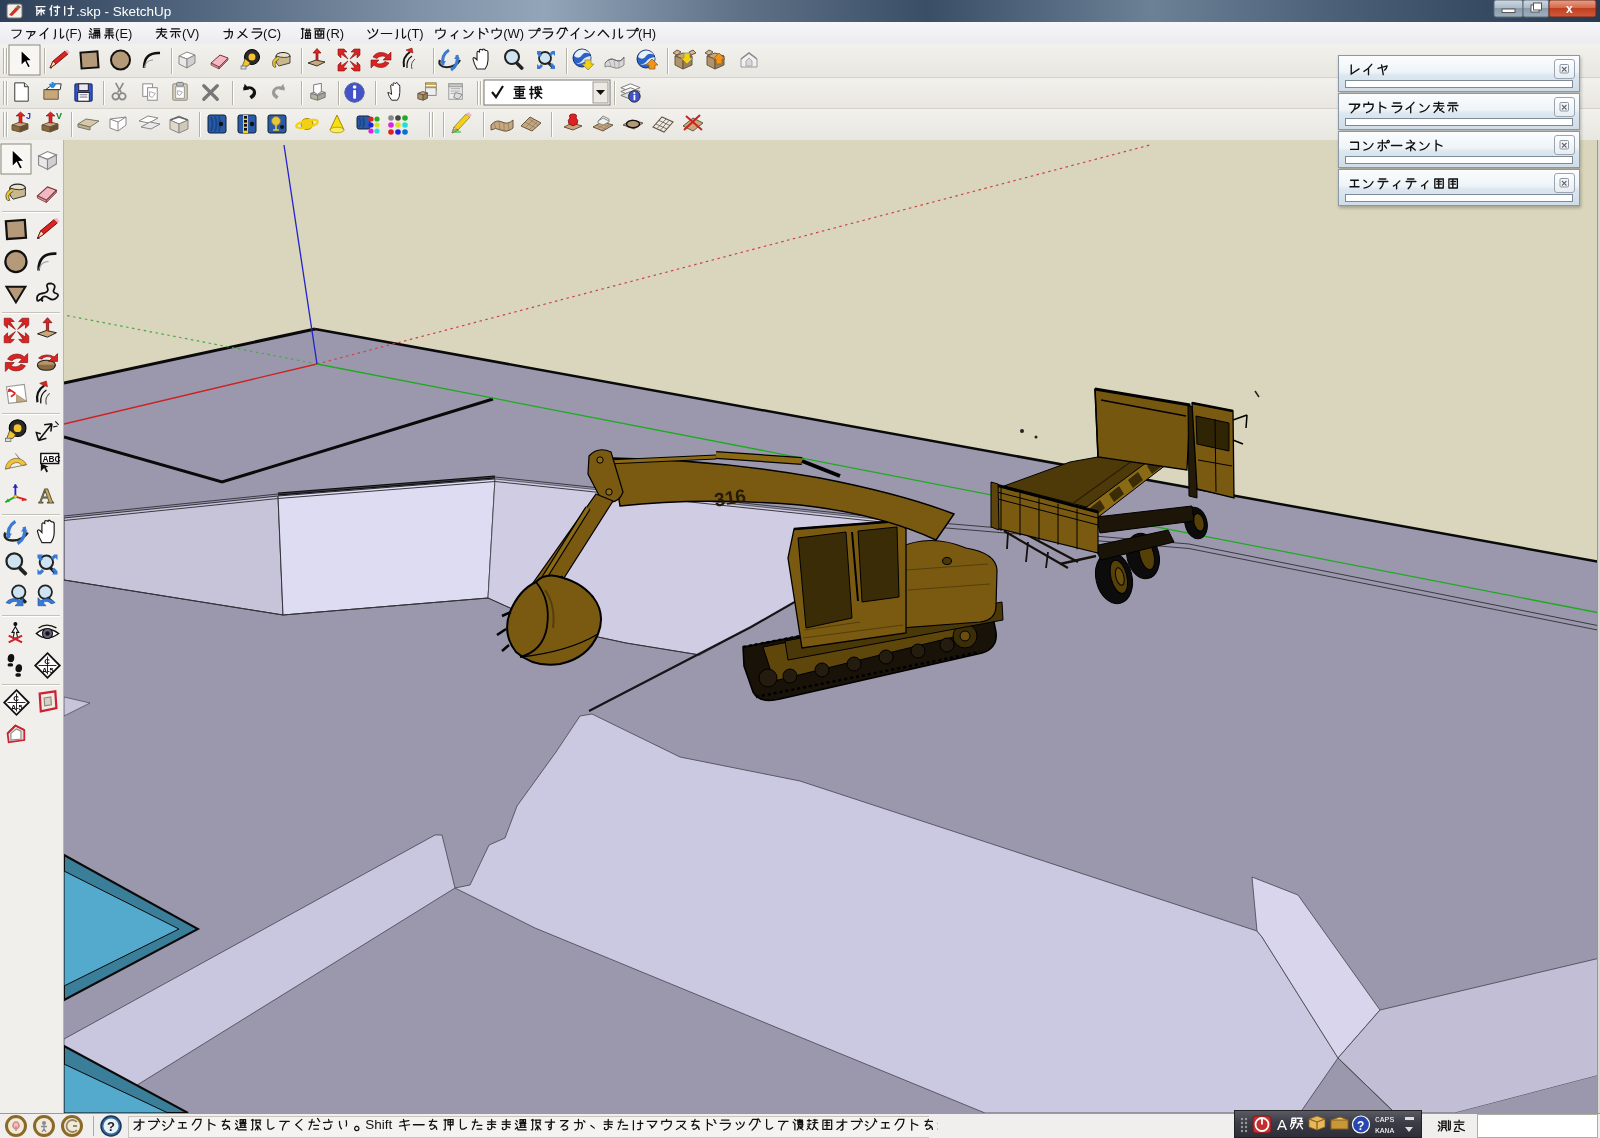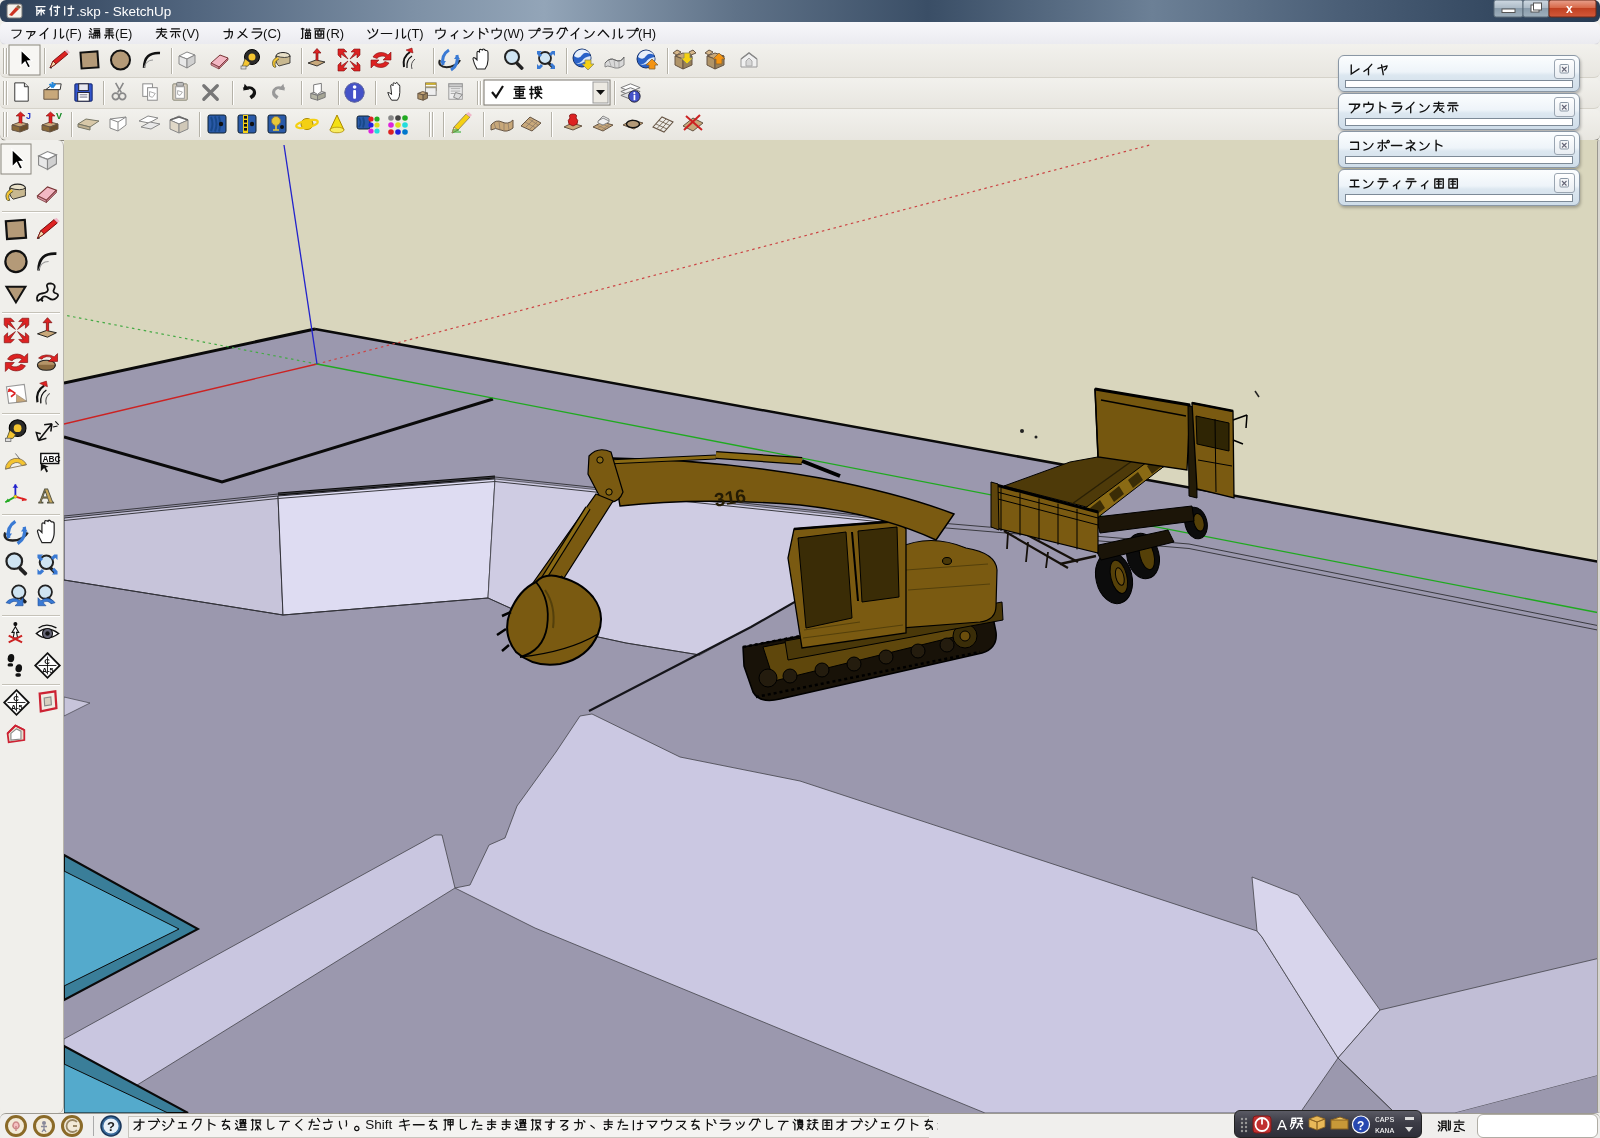--- a/index.html
+++ b/index.html
@@ -1,14 +1,14 @@
 <!DOCTYPE html>
 <html><head><meta charset="utf-8"><style>
 html,body{margin:0;padding:0;width:1600px;height:1138px;overflow:hidden;font-family:"Liberation Sans",sans-serif;background:#efeeea;}
-.a{position:absolute;border-radius:6px;}
+.a{position:absolute;}
 #tbar{left:0;top:0;width:1600px;height:22px;background:linear-gradient(90deg,#2e4058 0%,#51657e 12%,#7e91a6 26%,#93a5b8 34%,#5f7288 46%,#3a4e66 58%,#6c8096 72%,#4a5e76 84%,#263a52 100%);}
 #menubar{left:0;top:22px;width:1600px;height:22px;background:linear-gradient(#f7f7fa,#ebebf0);border-bottom:1px solid #d8d8de;}
 .tbrow{left:0;width:1600px;background:linear-gradient(#f2f1ed,#e8e6e0);}
 #row1{top:44px;height:33px;border-bottom:1px solid #d5d2c9;}
 #row2{top:78px;height:30px;border-bottom:1px solid #d5d2c9;}
 #row3{top:109px;height:31px;border-bottom:1px solid #88857c;}
 #ltb{left:0;top:140px;width:63px;height:973px;background:#f0efeb;border-right:1px solid #b8b5ac;text-align:center;}
 #vp{left:64px;top:140px;width:1533px;height:973px;}
 #rborder{left:1597px;top:140px;width:3px;height:973px;background:#d8d6d0;border-left:1px solid #9a978f;}
 .panel{left:1338px;width:240px;height:35px;background:linear-gradient(#fbfdfe,#eef4f9 45%,#dce7f0 55%,#cfdde9);border:1px solid #8a97a5;box-shadow:1px 2px 3px rgba(0,0,0,.25);}

